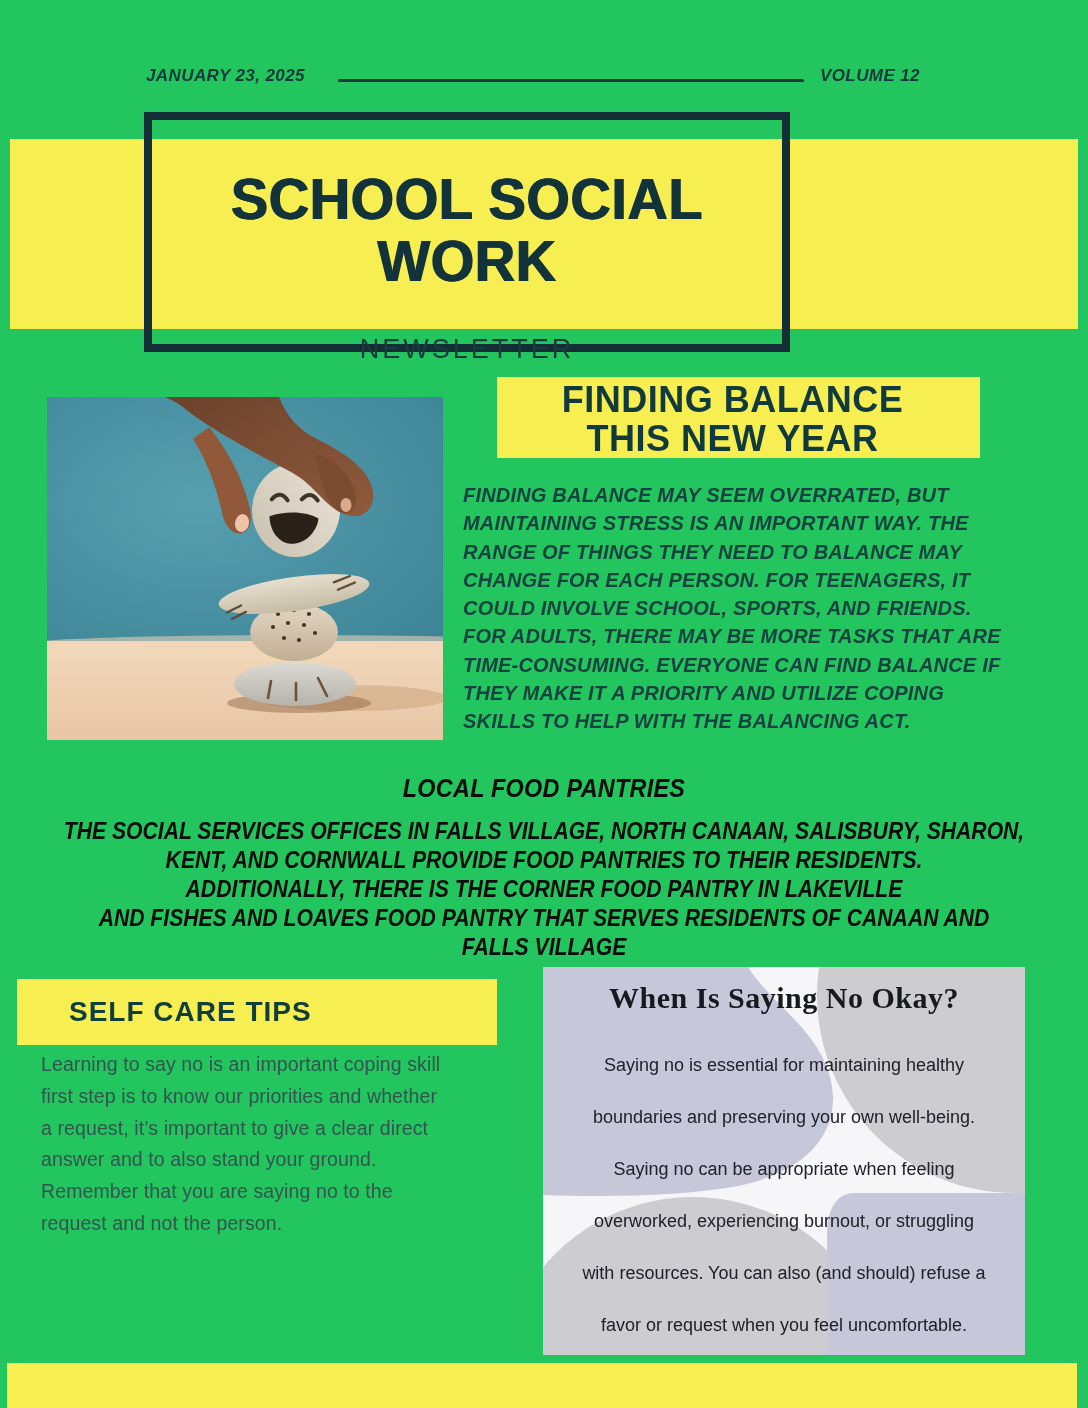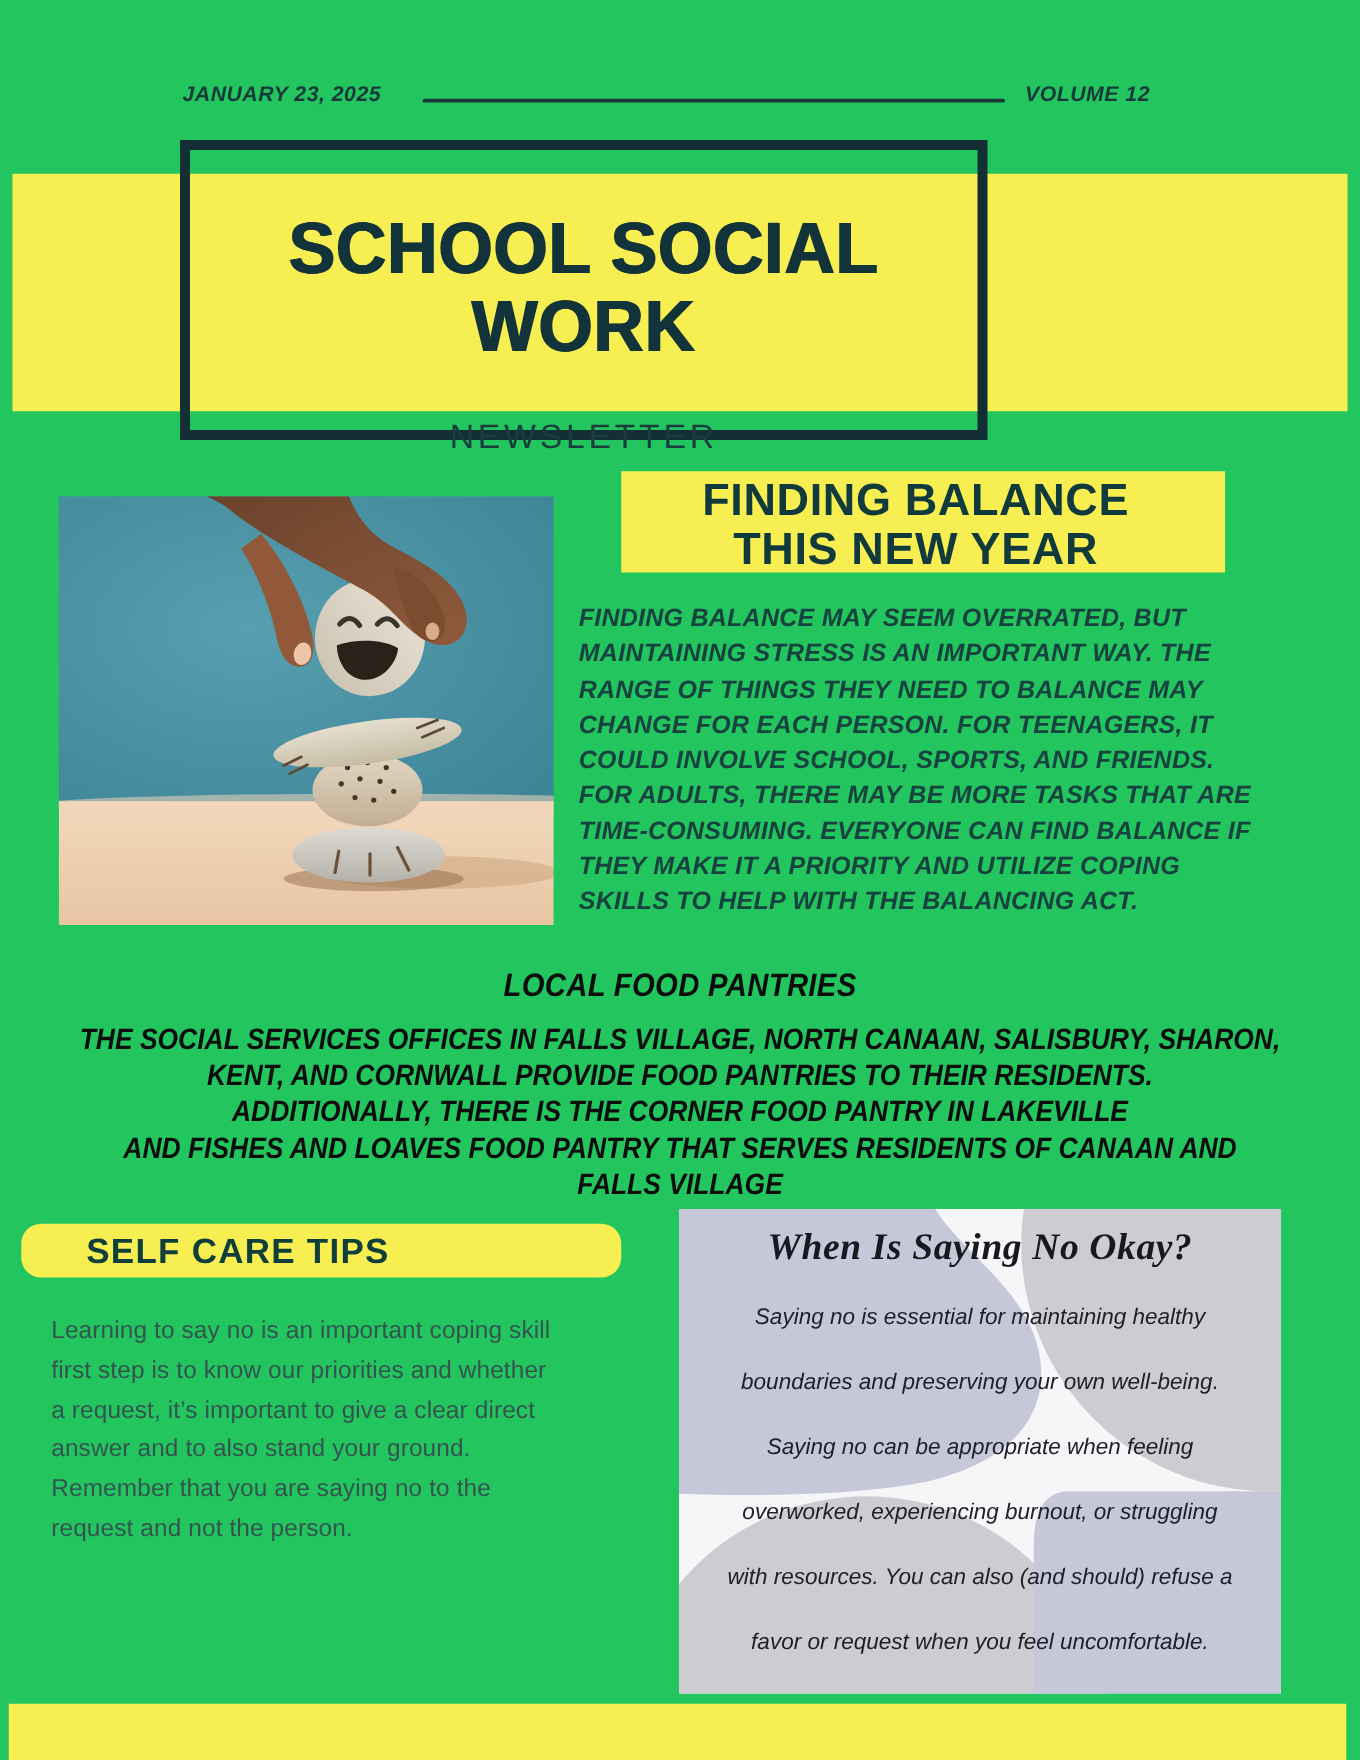--- a/index.html
+++ b/index.html
@@ -54,27 +54,27 @@
   
   .sc-head{
     box-sizing:border-box;display:flex;align-items:center;padding-left:52px;
     font-size:28px;font-weight:bold;letter-spacing:1px;color:#0f3e3b;
   }
   .sc-line{
     font-size:19.5px;line-height:31.8px;color:#34544f;white-space:nowrap;letter-spacing:.1px;
   }
 
   
-  .card{overflow:hidden;font-style:italic;}
+  .card{overflow:hidden;}
   .card-title{
     position:absolute;top:14px;left:0;right:0;text-align:center;
     font-family:"Liberation Serif",serif;font-weight:bold;font-size:30px;
     letter-spacing:.5px;color:#18181f;
   }
-  .card-body{position:absolute;top:60px;left:10px;right:10px;text-align:center;}
+  .card-body{position:absolute;top:72px;left:10px;right:10px;text-align:center;}
   .card-line{
     font-size:18px;line-height:52px;color:#20202a;white-space:nowrap;
     font-weight:500;
   }
 </style>
 </head>
 <body>
 
 <div class="page">
 
@@ -202,21 +202,21 @@
     <div class="pan-head">LOCAL FOOD PANTRIES</div>
     <div>
         <div class="pan-line">THE SOCIAL SERVICES OFFICES IN FALLS VILLAGE,  NORTH CANAAN, SALISBURY, SHARON,</div>
         <div class="pan-line">KENT, AND CORNWALL PROVIDE FOOD PANTRIES TO THEIR RESIDENTS.</div>
         <div class="pan-line">ADDITIONALLY, THERE IS THE CORNER FOOD PANTRY IN LAKEVILLE</div>
         <div class="pan-line">AND FISHES AND LOAVES FOOD PANTRY THAT SERVES RESIDENTS OF CANAAN AND</div>
         <div class="pan-line">FALLS VILLAGE</div>
       </div>
   </div>
 
-  <div class="abs yellow sc-head" style="left:17px;top:979px;width:480px;height:43px;border-radius:16px;">SELF CARE TIPS</div>
+  <div class="abs yellow sc-head" style="left:17px;top:979px;width:480px;height:66px;">SELF CARE TIPS</div>
   <div class="abs" style="left:41px;top:1049px;width:460px;">
       <div class="sc-line">Learning to say no is an important coping skill</div>
       <div class="sc-line">first step is to know our priorities and whether</div>
       <div class="sc-line">a request, it’s important to give a clear direct</div>
       <div class="sc-line">answer and to also stand your ground.</div>
       <div class="sc-line">Remember that you are saying no to the</div>
       <div class="sc-line">request and not the person.</div>
     </div>
 
   <div class="abs card" style="left:543px;top:967px;width:482px;height:388px;">

